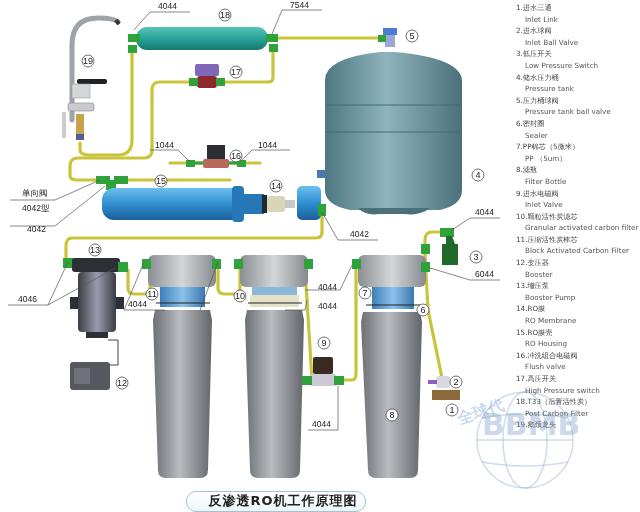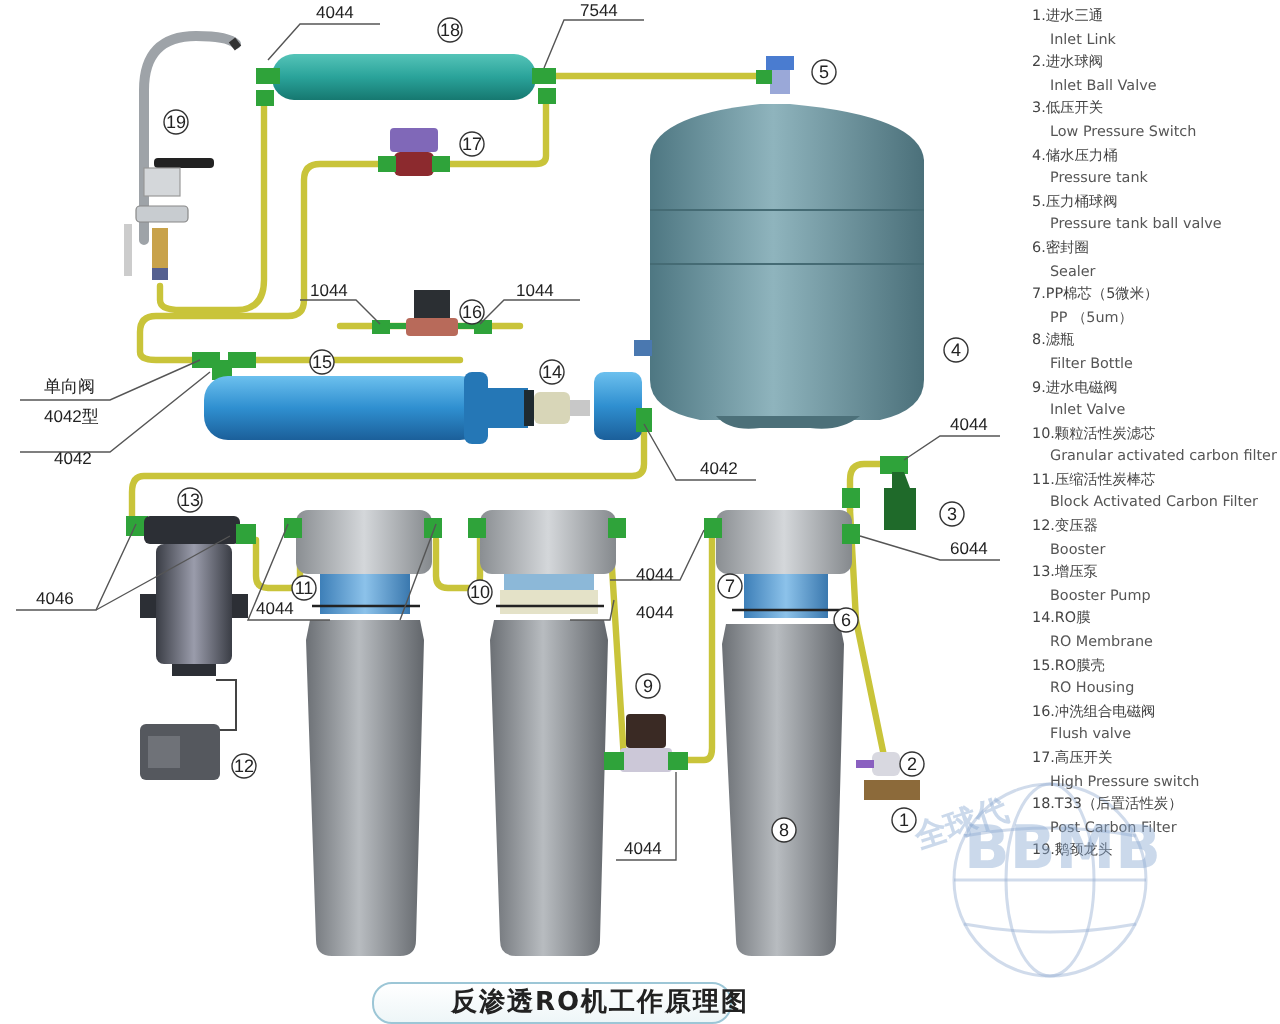--- a/index.html
+++ b/index.html
@@ -2,21 +2,21 @@
 <html><head>
 <meta charset="utf-8">
 <style>
   html, body { margin:0; padding:0; background:#ffffff; }
   body { width:640px; height:512px; position:relative; overflow:hidden; font-family:"Liberation Sans", sans-serif; }
   #diagram { position:absolute; left:0; top:0; width:640px; height:512px; }
   .legend { position:absolute; left:516px; top:2px; width:124px; font-family:"DejaVu Sans", sans-serif; font-size:7.2px; color:#444; line-height:11.6px; }
   .legend .cn { white-space:nowrap; }
   .legend .en { white-space:nowrap; padding-left:9px; color:#555; }
   .title-box { position:absolute; left:186px; top:491px; width:178px; height:19px; border:1px solid #9cc6d6; border-radius:10px; background:linear-gradient(#ffffff,#eef6f8); }
-  .title { position:absolute; left:194px; top:492px; width:212px; text-align:center; font-family:"DejaVu Sans", sans-serif; font-weight:bold; font-size:13px; color:#222; letter-spacing:1px; }
+  .title { position:absolute; left:177px; top:492px; width:212px; text-align:center; font-family:"DejaVu Sans", sans-serif; font-weight:bold; font-size:13px; color:#222; letter-spacing:1px; }
   .lbl { font-family:"Liberation Sans", sans-serif; font-size:8.5px; fill:#222; }
   .num { font-family:"Liberation Sans", sans-serif; font-size:9px; fill:#222; text-anchor:middle; }
   .wm { position:absolute; left:455px; top:390px; font-family:"DejaVu Sans", sans-serif; font-weight:bold; color:rgba(140,170,210,0.45); }
 </style>
 </head>
 <body>
 
 <svg id="diagram" viewBox="0 0 640 512" xmlns="http://www.w3.org/2000/svg">
   <defs>
     <linearGradient id="gTeal" x1="0" y1="0" x2="0" y2="1">

